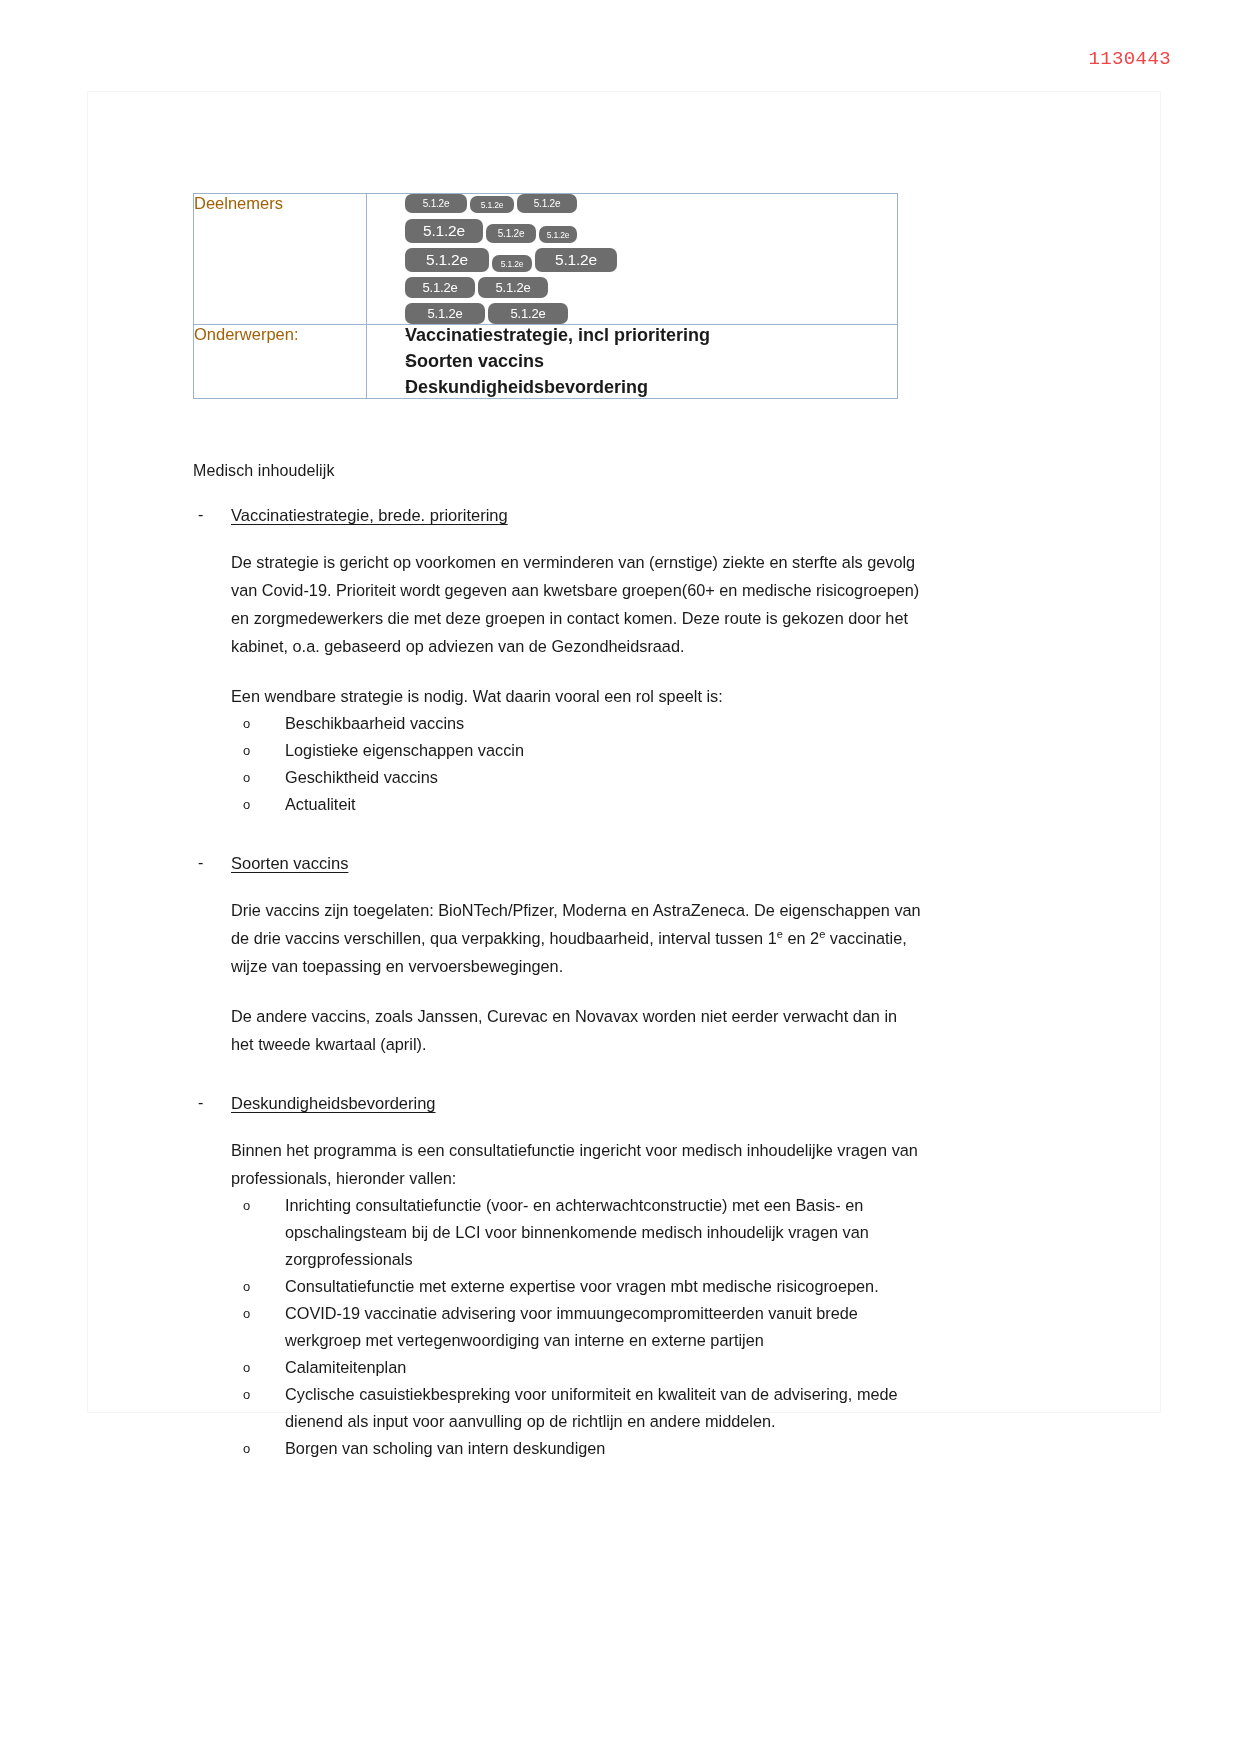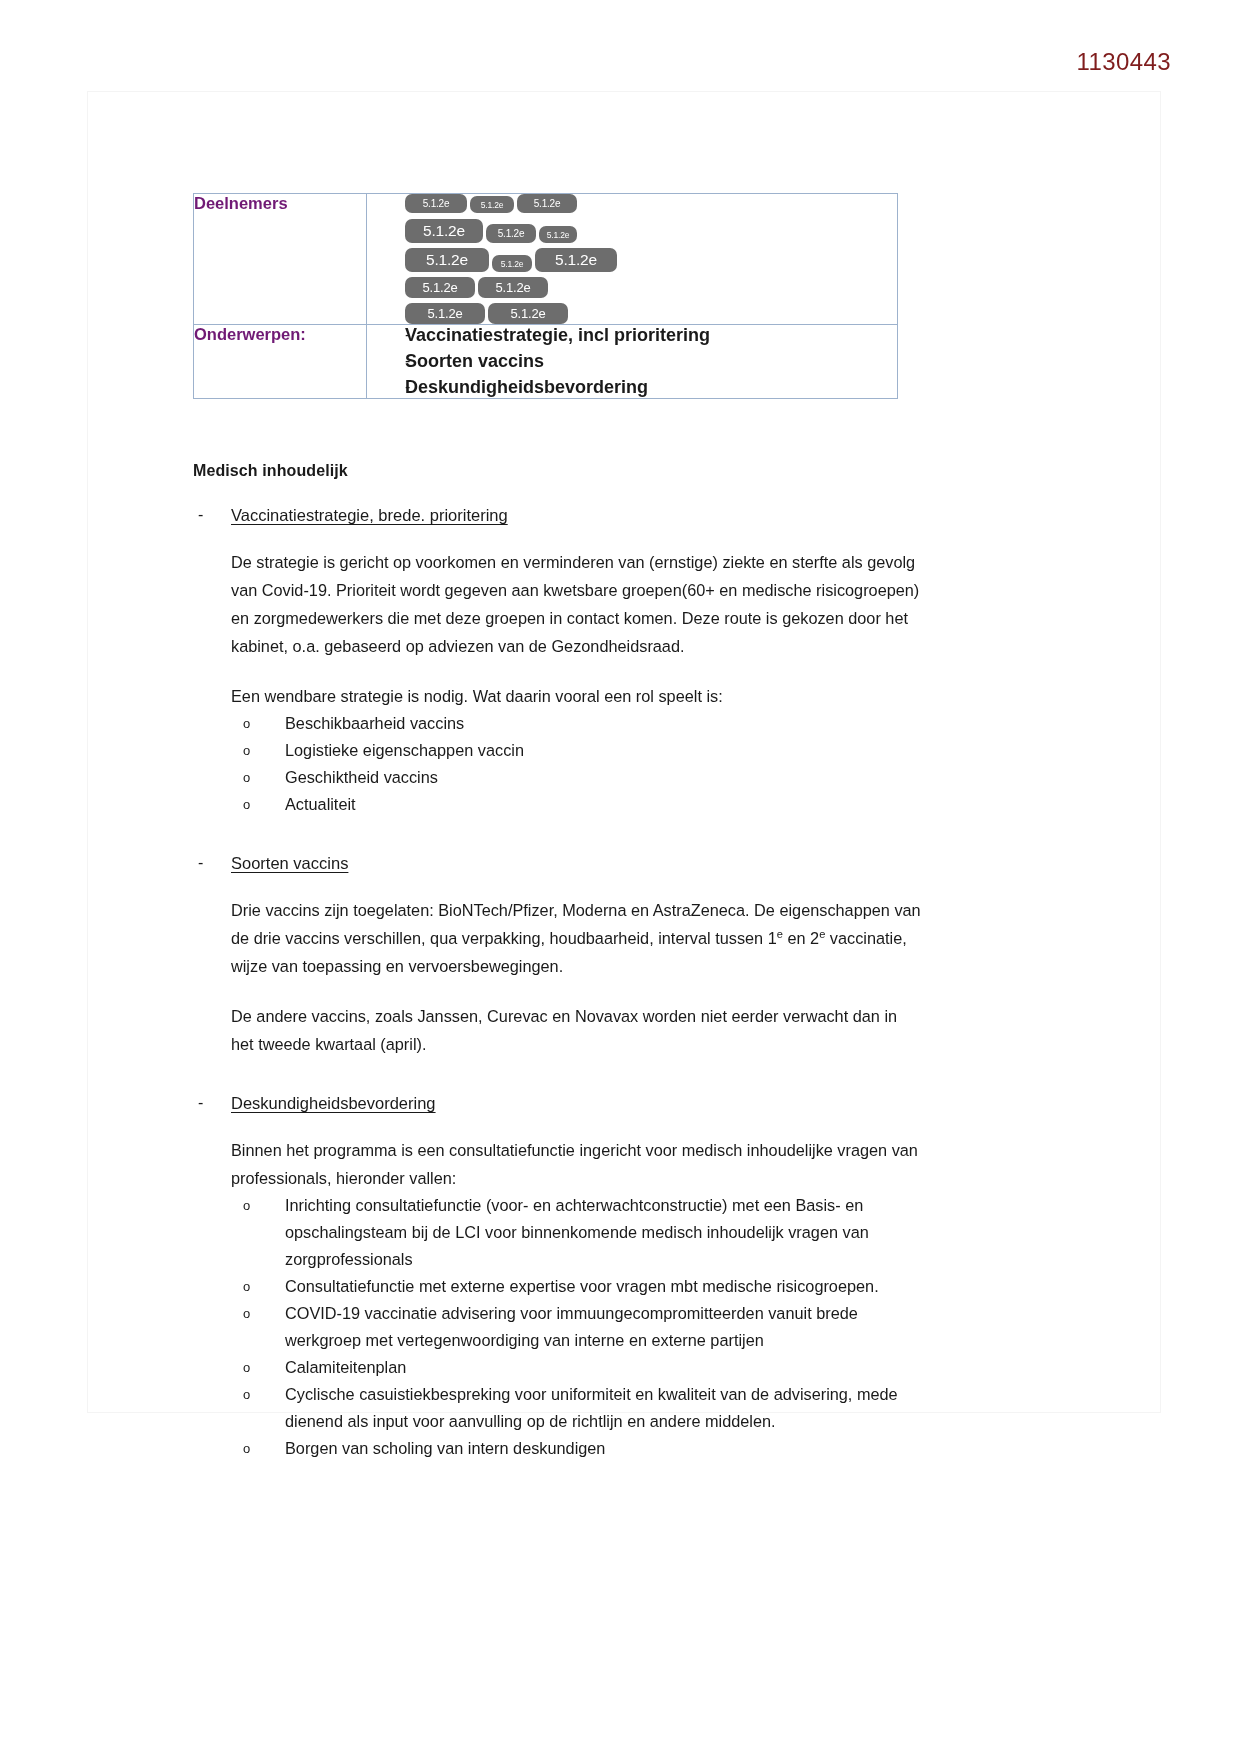--- a/index.html
+++ b/index.html
@@ -25,24 +25,24 @@
     top: 92px;
     width: 1072px;
     height: 1320px;
     box-shadow: 0 0 0 1px rgba(0,0,0,0.045);
     pointer-events: none;
   }
   .doc-number {
     position: absolute;
     right: 70px;
     top: 48px;
-    font-size: 24px;
+    font-size: 19px;
     letter-spacing: 0.4px;
-    color: #7f1d1d;
-    font-family: Liberation Sans, sans-serif;
+    color: #ef4444;
+    font-family: Liberation Mono, monospace;
   }
 
   
   .info-table {
     position: absolute;
     left: 193px;
     top: 193px;
     width: 705px;
     border-collapse: collapse;
     font-size: 15.5px;
@@ -55,23 +55,23 @@
   }
   .hdr-cell {
     padding: 6px 0 7px 14px;
     font-size: 17px;
     color: #1a1a1a;
     border-bottom: 2px solid #6a8cc0 !important;
   }
   .lbl-cell {
     width: 172px;
     padding: 9px 0 10px 12px;
-    font-weight: bold;
+    font-weight: normal;
     font-size: 16.5px;
-    color: #701a75;
+    color: #a16207;
   }
   .val-cell {
     padding: 9px 0 10px 0;
   }
 
   
   .tbl-list {
     margin: 0;
     padding: 0;
     list-style: none;
@@ -120,21 +120,21 @@
 
   
   .content {
     position: absolute;
     left: 193px;
     top: 462px;
     width: 730px;
     color: #1a1a1a;
   }
   .sec-title {
-    font-weight: bold;
+    font-weight: normal;
     font-size: 16px;
     margin: 0 0 24px 0;
     letter-spacing: 0.1px;
   }
   .dash-item {
     display: flex;
     margin-bottom: 0;
   }
   .dash-mark {
     flex: 0 0 38px;

